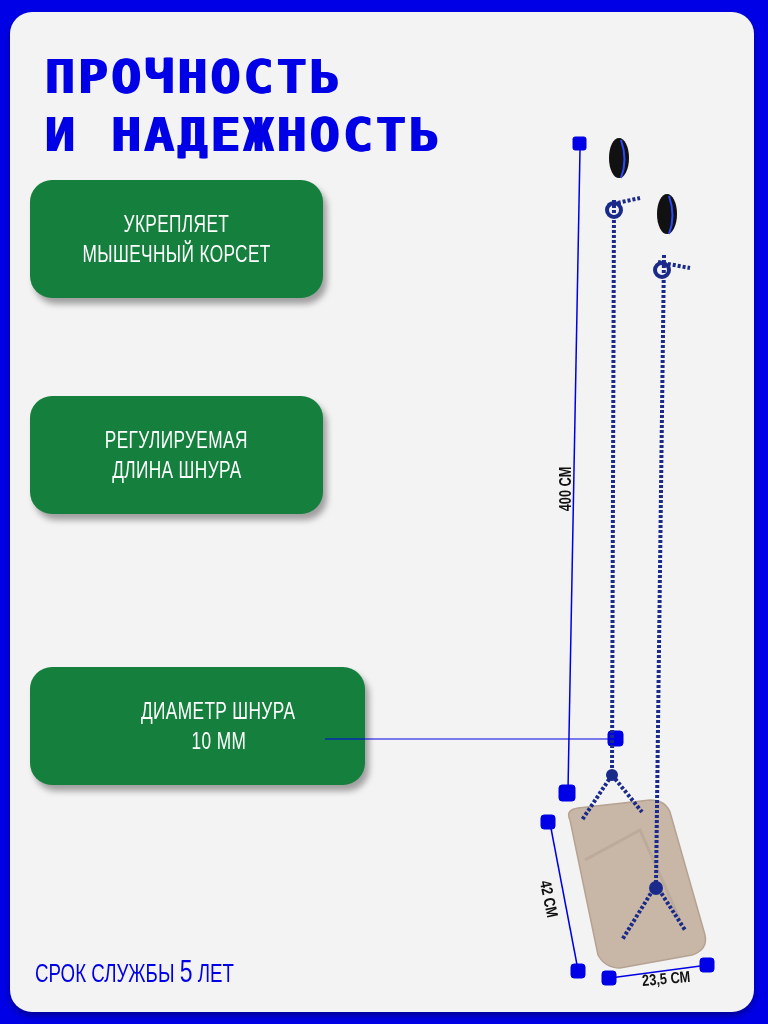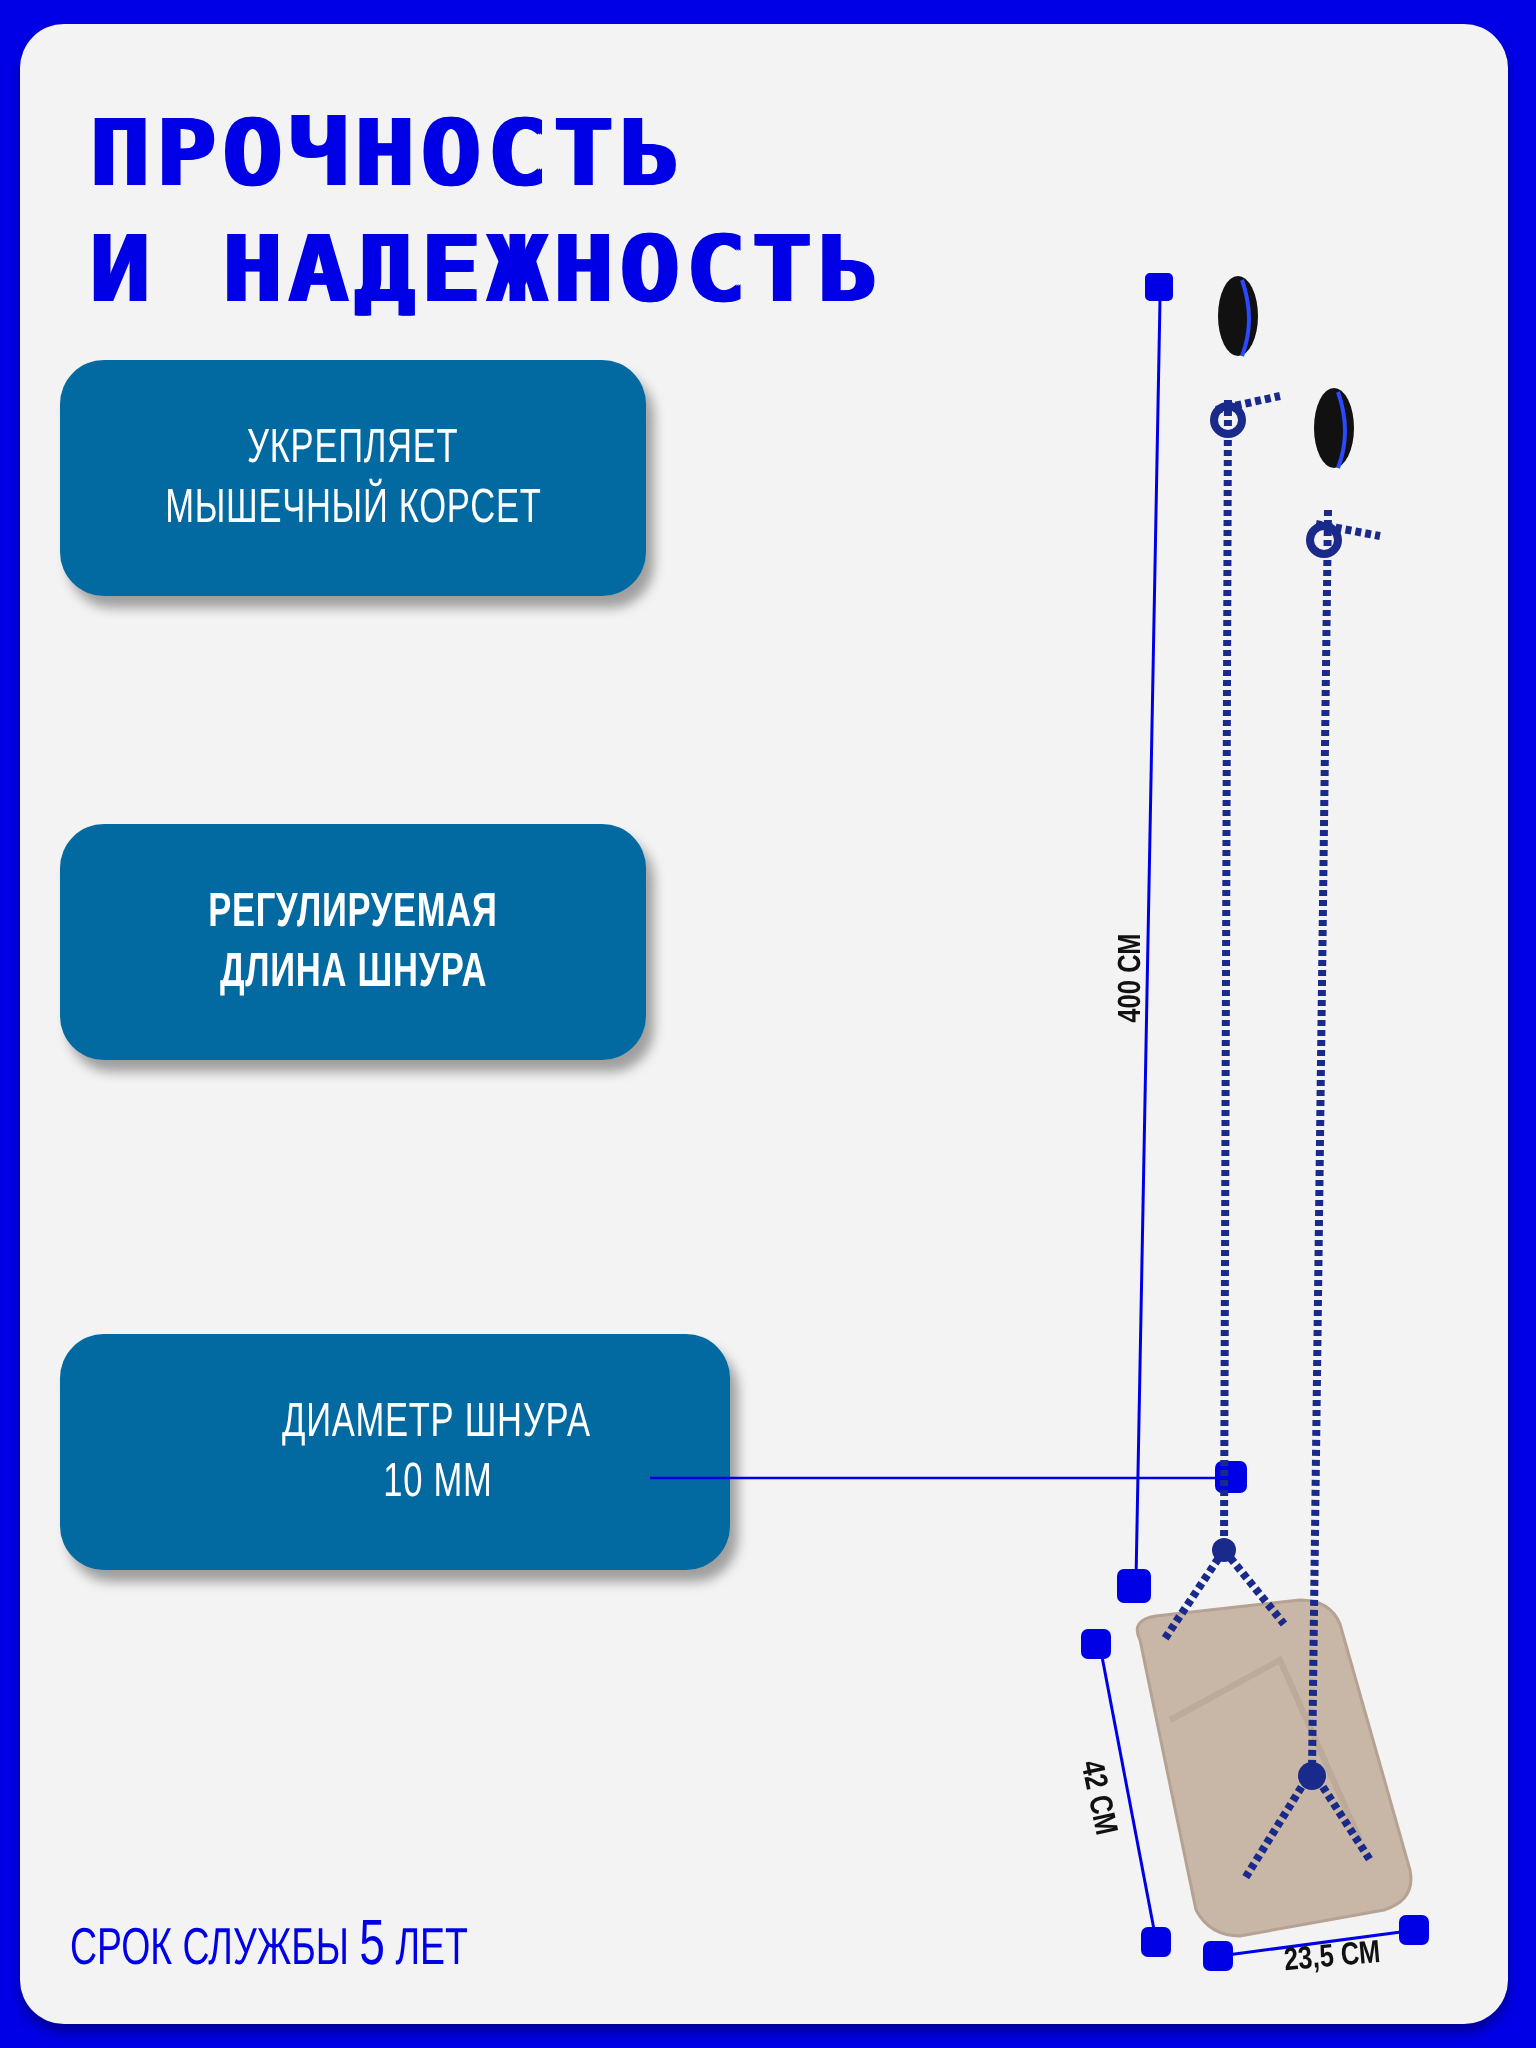--- a/index.html
+++ b/index.html
@@ -1,24 +1,24 @@
 <!DOCTYPE html>
 <html><head>
 <meta charset="utf-8">
 <style>
   html, body { margin:0; padding:0; }
   body { width:768px; height:1024px; background:#0000e6; position:relative; overflow:hidden; font-family:"DejaVu Sans", sans-serif; }
   .card { position:absolute; left:10px; top:12px; width:744px; height:1000px; background:#f3f3f3; border-radius:22px; box-shadow: 0 4px 6px rgba(0,0,0,0.35); }
   .title { position:absolute; left:45px; color:#0000e6; font-family:"DejaVu Sans Mono", monospace; font-weight:900; font-size:50px; letter-spacing:3px; line-height:1; transform:scaleY(0.92); text-shadow: 1px 0 0 #0000e6, -1px 0 0 #0000e6; }
   .t1 { top:52px; }
   .t2 { top:110px; }
-  .feature { position:absolute; left:30px; width:293px; height:118px; background:#0369a1; border-radius:22px; box-shadow: 4px 6px 6px rgba(0,0,0,0.35); display:flex; flex-direction:column; align-items:center; justify-content:center; color:#fff; font-family:"Liberation Sans", sans-serif; font-size:24px; line-height:1.25; text-align:center; }
+  .feature { position:absolute; left:30px; width:293px; height:118px; background:#15803d; border-radius:22px; box-shadow: 4px 6px 6px rgba(0,0,0,0.35); display:flex; flex-direction:column; align-items:center; justify-content:center; color:#fff; font-family:"Liberation Sans", sans-serif; font-size:24px; line-height:1.25; text-align:center; }
   .feature span { display:block; transform:scaleX(0.72); white-space:nowrap; letter-spacing:0.5px; }
   .f1 { top:180px; }
-  .f2 { top:412px;font-weight:bold; }
+  .f2 { top:396px; }
   .f3 { top:667px;padding-left:42px; }
   .lifetime { position:absolute; left:35px; top:953px; color:#0000e6; font-family:"Liberation Sans", sans-serif; font-size:26px; transform-origin:left center; transform:scaleX(0.72); white-space:nowrap; }
   .lifetime .big { font-size:32px; }
   .diagram { position:absolute; left:0; top:0; width:768px; height:1024px; }
   .dim-label { position:absolute; color:#111; font-family:"Liberation Sans", sans-serif; font-size:16px; font-weight:bold; white-space:nowrap; }
   .lbl-400 { left:538px; top:480px; transform:rotate(-90deg) scaleX(0.8); transform-origin:center; }
   .lbl-42 { left:525px; top:890px; transform:rotate(78deg) scaleX(0.8); }
   .lbl-235 { left:636px; top:970px; transform:rotate(-5deg) scaleX(0.8); }
 </style>
 </head>

